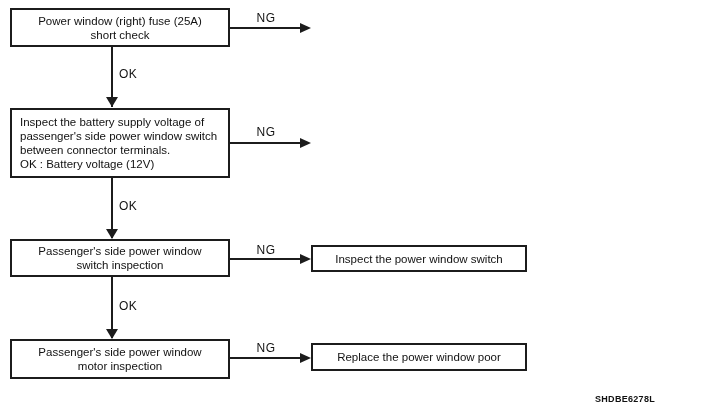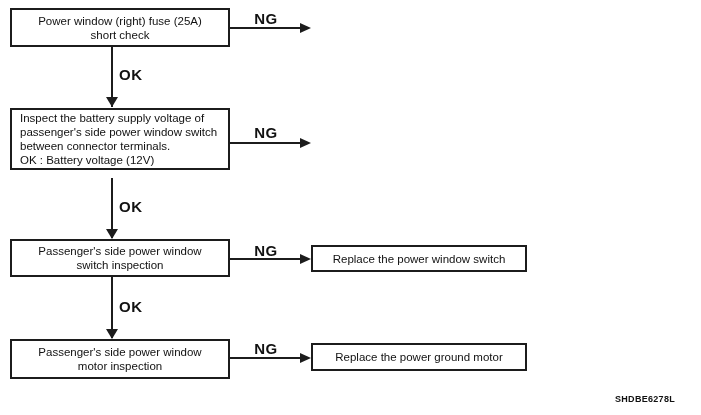--- a/index.html
+++ b/index.html
@@ -50,77 +50,77 @@
   }
   .arrow-down {
     position: absolute;
     width: 0; height: 0;
     border-left: 6px solid transparent;
     border-right: 6px solid transparent;
     border-top: 10px solid #1c1c1c;
   }
   .edge-label {
     position: absolute;
-    font-weight: bold;
-    font-size: 15px;
+    font-weight: normal;
+    font-size: 12px;
     line-height: 13px;
     letter-spacing: 0.5px;
   }
   .ng-label {
     width: 32px;
     text-align: center;
   }
   .fig-code {
     position: absolute;
     font-weight: bold;
     font-size: 9px;
     letter-spacing: 0.3px;
-    text-align: center;
+    text-align: left;
   }
 </style>
 </head>
 <body>
 
 <div id="page">
 
   <div class="box center" style="left:10px; top:8px; width:220px; height:39px;">Power window (right) fuse (25A)
 short check</div>
   <div class="hline" style="left:230px; top:27px; width:72px;"></div>
   <div class="arrow-right" style="left:300px; top:23px;"></div>
   <div class="edge-label ng-label" style="left:250px; top:12px;">NG</div>
 
   <div class="vline" style="left:111px; top:47px; height:60px;"></div>
   <div class="arrow-down" style="left:106px; top:97px;"></div>
   <div class="edge-label" style="left:119px; top:68px;">OK</div>
 
-  <div class="box left" style="left:10px; top:108px; width:220px; height:62px;">Inspect the battery supply voltage of
+  <div class="box left" style="left:10px; top:108px; width:220px; height:70px;">Inspect the battery supply voltage of
 passenger's side power window switch
 between connector terminals.
 OK : Battery voltage (12V)</div>
   <div class="hline" style="left:230px; top:142px; width:72px;"></div>
   <div class="arrow-right" style="left:300px; top:138px;"></div>
   <div class="edge-label ng-label" style="left:250px; top:126px;">NG</div>
 
   <div class="vline" style="left:111px; top:178px; height:60px;"></div>
   <div class="arrow-down" style="left:106px; top:229px;"></div>
   <div class="edge-label" style="left:119px; top:200px;">OK</div>
 
   <div class="box center" style="left:10px; top:239px; width:220px; height:38px;">Passenger's side power window
 switch inspection</div>
   <div class="hline" style="left:230px; top:258px; width:72px;"></div>
   <div class="arrow-right" style="left:300px; top:254px;"></div>
   <div class="edge-label ng-label" style="left:250px; top:244px;">NG</div>
-  <div class="box center" style="left:311px; top:245px; width:216px; height:27px;">Replace the power window switch</div>
+  <div class="box center" style="left:311px; top:245px; width:216px; height:27px;">Inspect the power window switch</div>
 
   <div class="vline" style="left:111px; top:277px; height:61px;"></div>
   <div class="arrow-down" style="left:106px; top:329px;"></div>
   <div class="edge-label" style="left:119px; top:300px;">OK</div>
 
   <div class="box center" style="left:10px; top:339px; width:220px; height:40px;">Passenger's side power window
 motor inspection</div>
   <div class="hline" style="left:230px; top:357px; width:72px;"></div>
   <div class="arrow-right" style="left:300px; top:353px;"></div>
   <div class="edge-label ng-label" style="left:250px; top:342px;">NG</div>
-  <div class="box center" style="left:311px; top:343px; width:216px; height:28px;">Replace the power ground motor</div>
+  <div class="box center" style="left:311px; top:343px; width:216px; height:28px;">Replace the power window poor</div>
 
   <div class="fig-code" style="left:595px; top:394px; width:100px;">SHDBE6278L</div>
 
 </div>
 
 </body></html>

